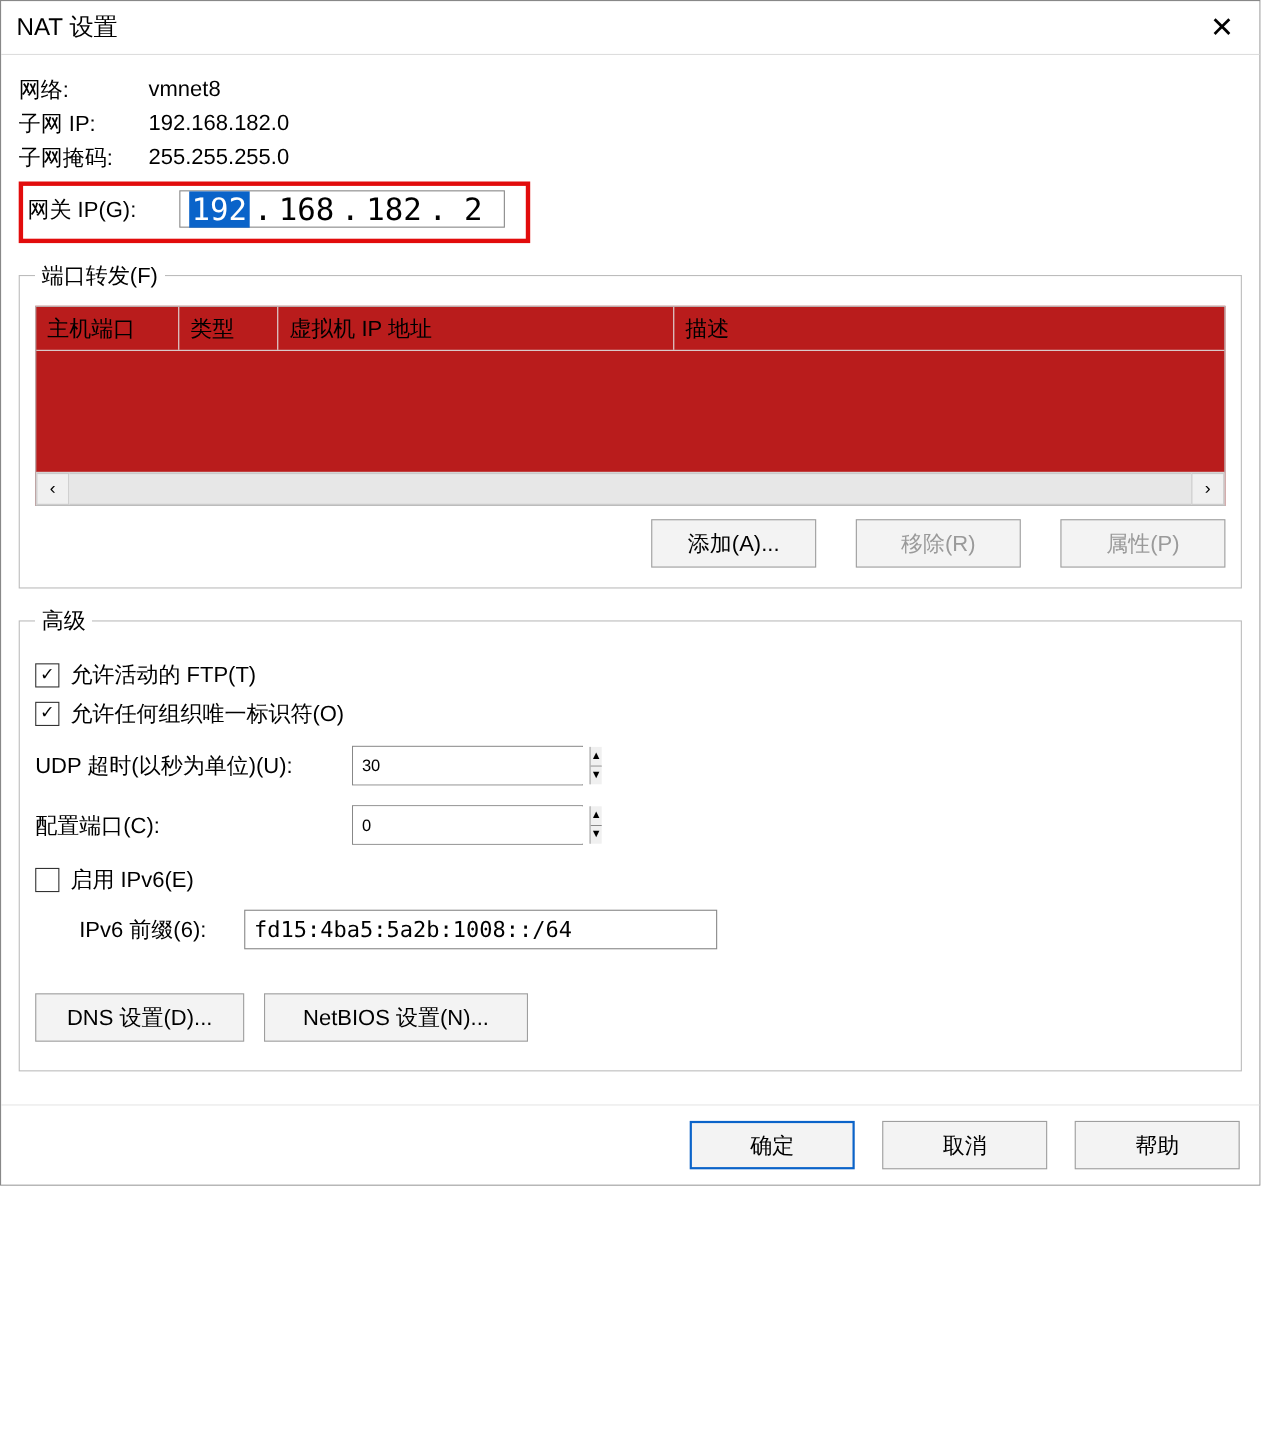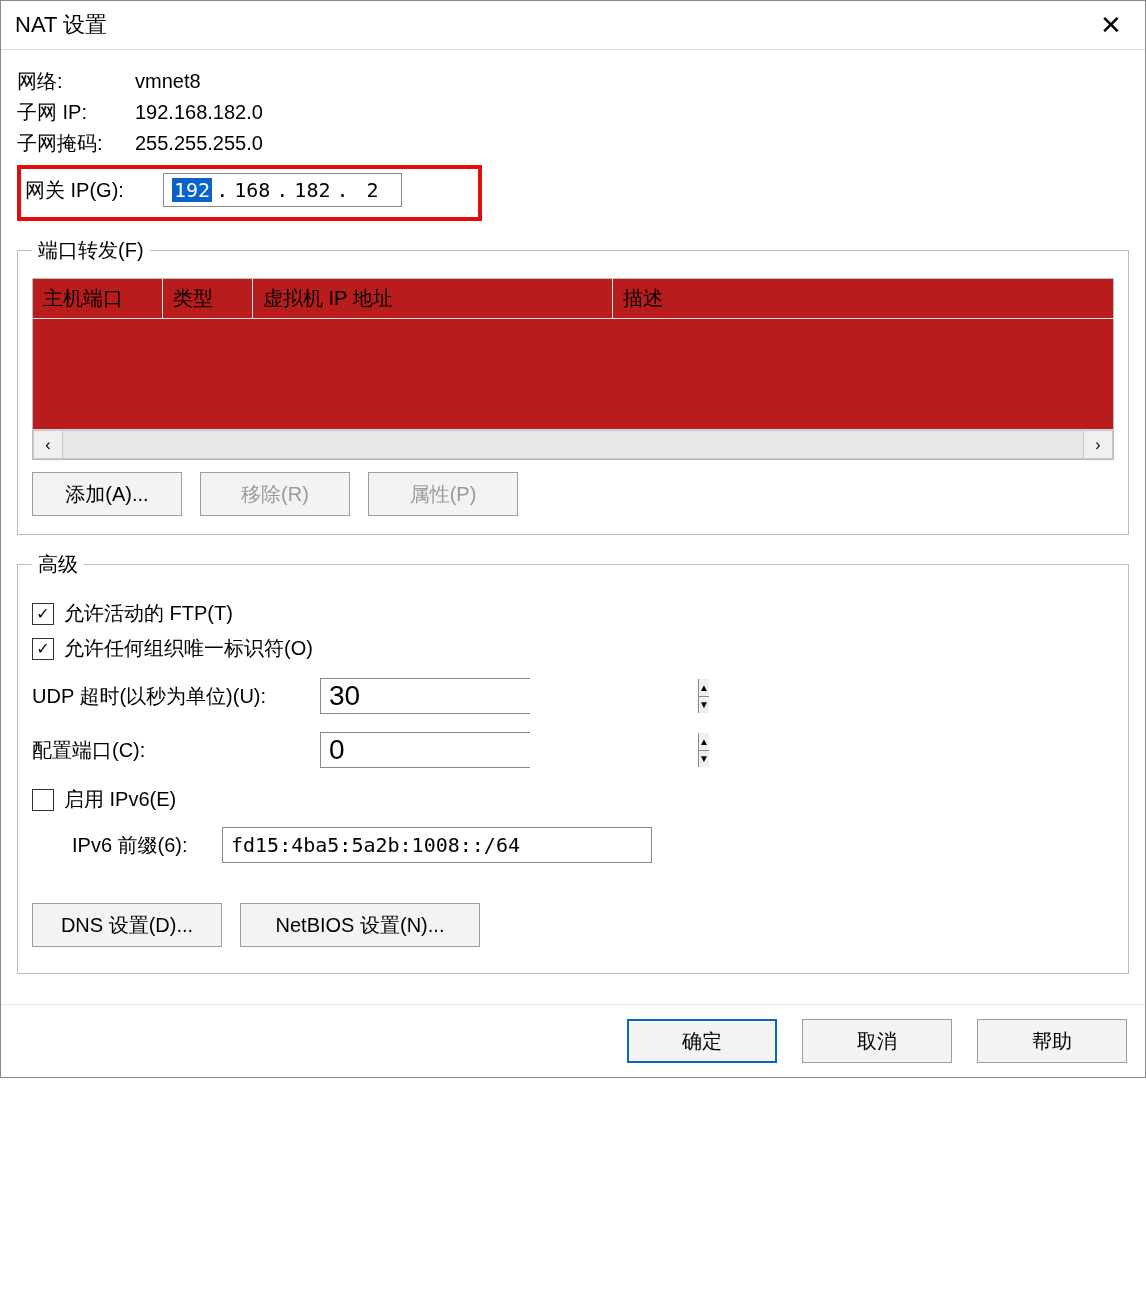--- a/index.html
+++ b/index.html
@@ -43,21 +43,21 @@
     margin-top: 4px;
     width: 465px;
   }
 
   .ip-input {
     border: 1px solid #888;
     display: inline-flex;
     align-items: center;
     padding: 2px 8px;
     font-family: Consolas, monospace;
-    font-size: 20px;
+    font-size: 28px;
     height: 34px;
     margin-left: 6px;
   }
   .ip-octet { padding: 0 2px; display:inline-block; min-width: 32px; text-align:center; }
   .ip-octet.selected { background: #0a63c9; color: #fff; }
   .ip-dot { padding: 0 4px; }
 
   fieldset.group {
     border: 1px solid #bcbcbc;
     margin: 16px 0 10px 0;
@@ -95,21 +95,21 @@
   .hscroll .arrow {
     width: 30px;
     display:flex; align-items:center; justify-content:center;
     background: #f0f0f0;
     border: 1px solid #c9c9c9;
     cursor:pointer;
     font-size: 16px;
   }
   .hscroll .track { flex:1; background:#e7e7e7; border-top:1px solid #c9c9c9; border-bottom:1px solid #c9c9c9; }
 
-  .btn-row-right { display:flex; justify-content:flex-start; gap: 18px; }
+  .btn-row-right { display:flex; justify-content:flex-end; gap: 36px; }
   button.btn {
     min-width: 150px;
     height: 44px;
     font-size: 20px;
     font-family: inherit;
     background: #f3f3f3;
     border: 1px solid #9e9e9e;
     cursor: pointer;
     padding: 0 16px;
   }
@@ -126,21 +126,21 @@
 
   .spin {
     display: inline-flex; align-items: stretch;
     border: 1px solid #888;
     height: 36px;
     width: 210px;
   }
   .spin-input {
     border: none; outline: none;
     padding: 0 8px;
-    font-size: 28px;
+    font-size: 15px;
     flex: 1;
     font-family: inherit;
   }
   .spin-btns {
     display:flex; flex-direction: column;
     border-left: 1px solid #888;
     width: 26px;
   }
   .spin-btns .sbtn {
     flex:1;

